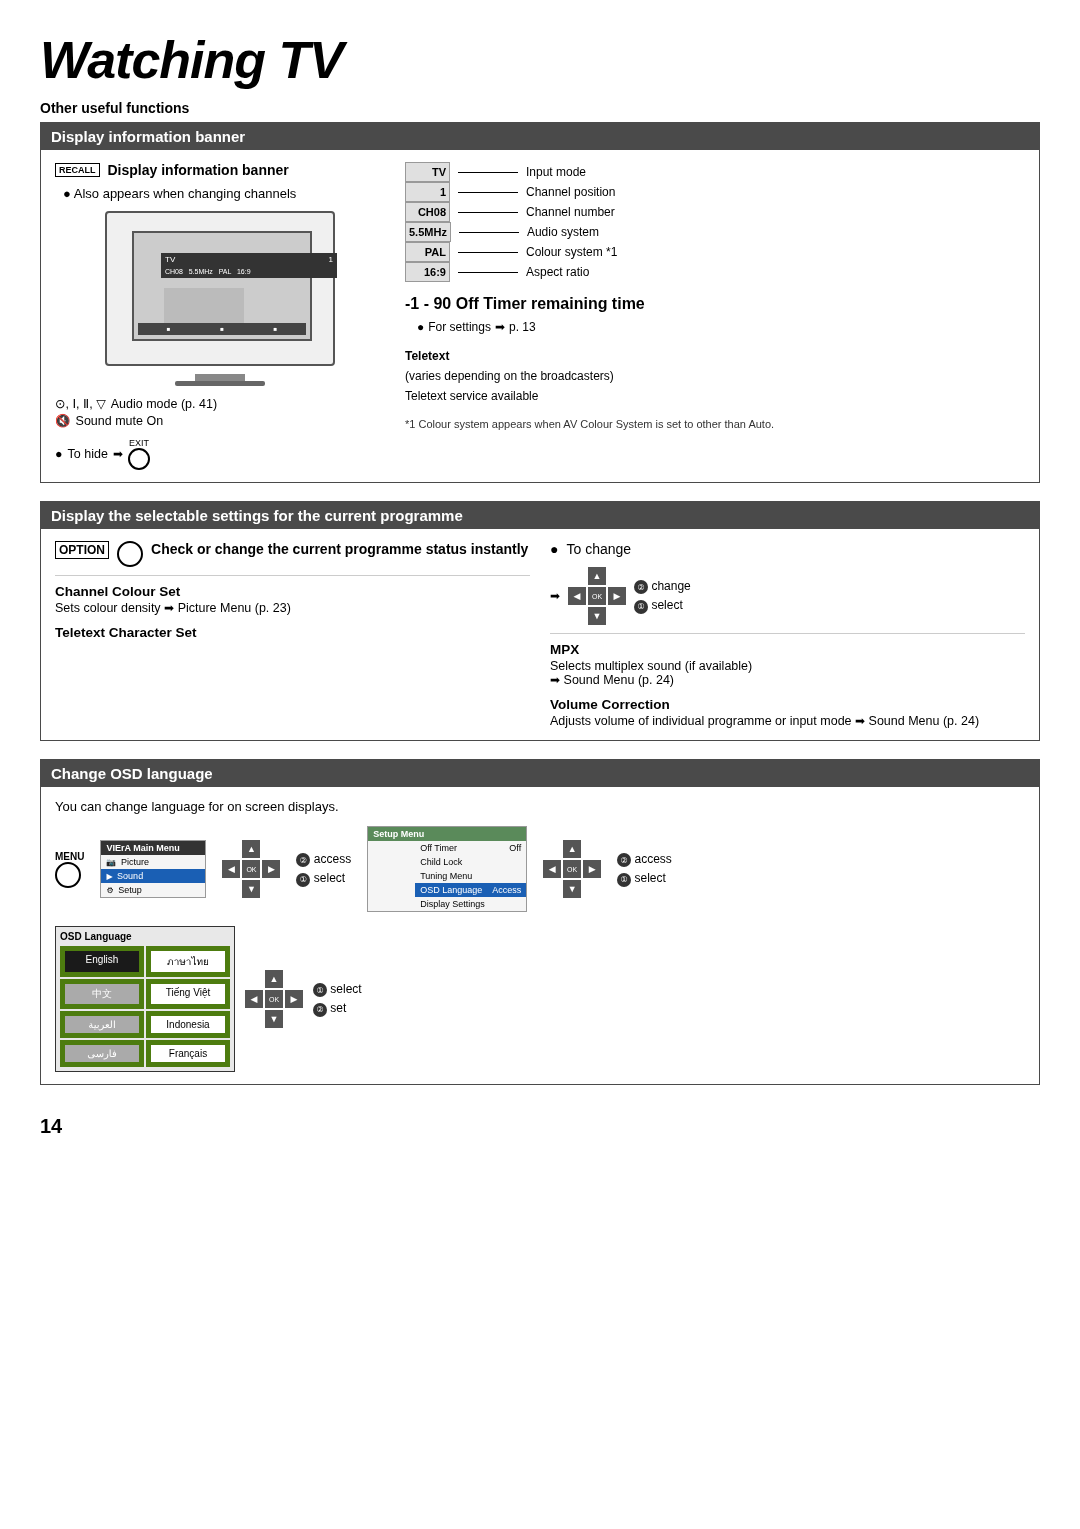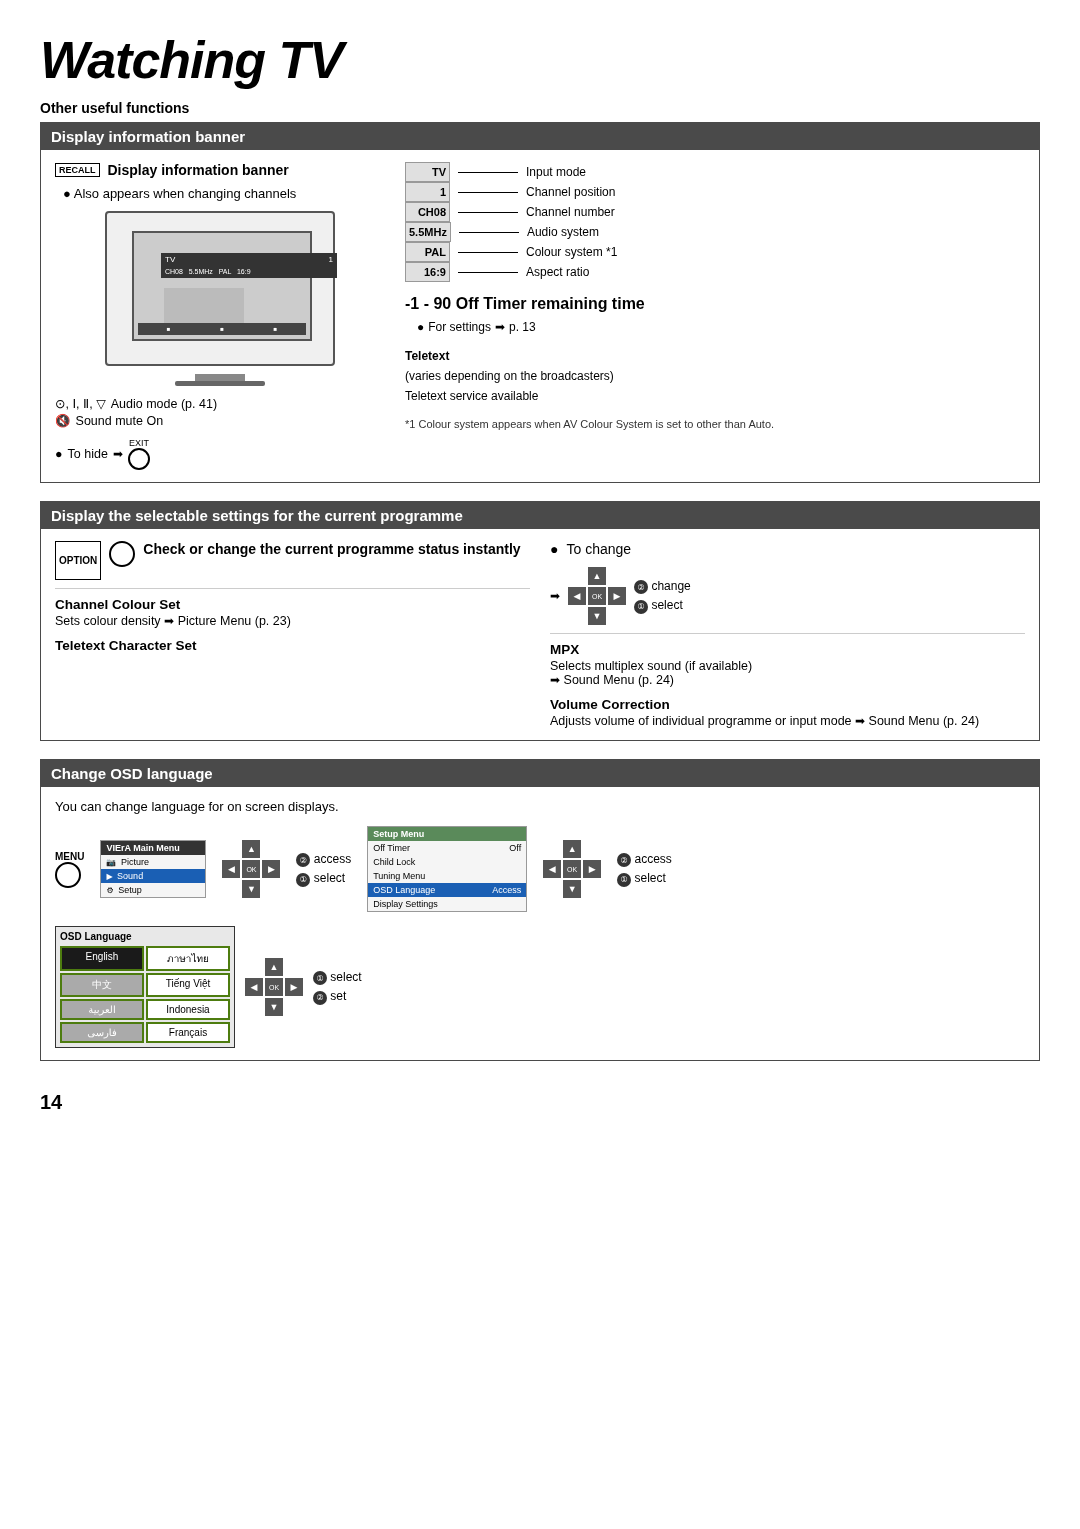--- a/index.html
+++ b/index.html
@@ -229,25 +229,25 @@
     .selectable-right {
       flex: 1;
     }
     .option-title-row {
       display: flex;
       align-items: flex-start;
       gap: 8px;
       margin-bottom: 8px;
     }
     .option-label {
-      font-size: 10px;
+      font-size: 12px;
       font-weight: bold;
       background: #fff;
       border: 1px solid #000;
-      padding: 13px 3px;
+      padding: 1px 3px;
     }
     .option-circle {
       width: 26px;
       height: 26px;
       border-radius: 50%;
       border: 2px solid #000;
       display: inline-flex;
       align-items: center;
       justify-content: center;
       font-size: 10px;
@@ -346,20 +346,21 @@
       color: #fff;
       padding: 2px 5px;
       font-size: 9px;
       font-weight: bold;
     }
     .setup-menu-row {
       display: flex;
       justify-content: space-between;
       padding: 2px 5px;
       font-size: 9px;
+      margin-left: 47px;
     }
     .setup-menu-row.selected {
       background: #1a5fb4;
       color: #fff;
     }
 
     .osd-language-box {
       border: 1px solid #333;
       background: #e8e8e8;
       width: 180px;
@@ -373,21 +374,21 @@
     .osd-lang-grid {
       display: grid;
       grid-template-columns: 1fr 1fr;
       gap: 2px;
     }
     .lang-cell {
       padding: 3px 6px;
       font-size: 10px;
       text-align: center;
       background: #fff;
-      border: 2px solid #4d7c0f;
+      border: 5px solid #4d7c0f;
     }
     .lang-cell.selected {
       background: #1a1a1a;
       color: #fff;
     }
     .lang-cell.gray {
       background: #aaa;
       color: #fff;
     }
     .menu-label-small {

